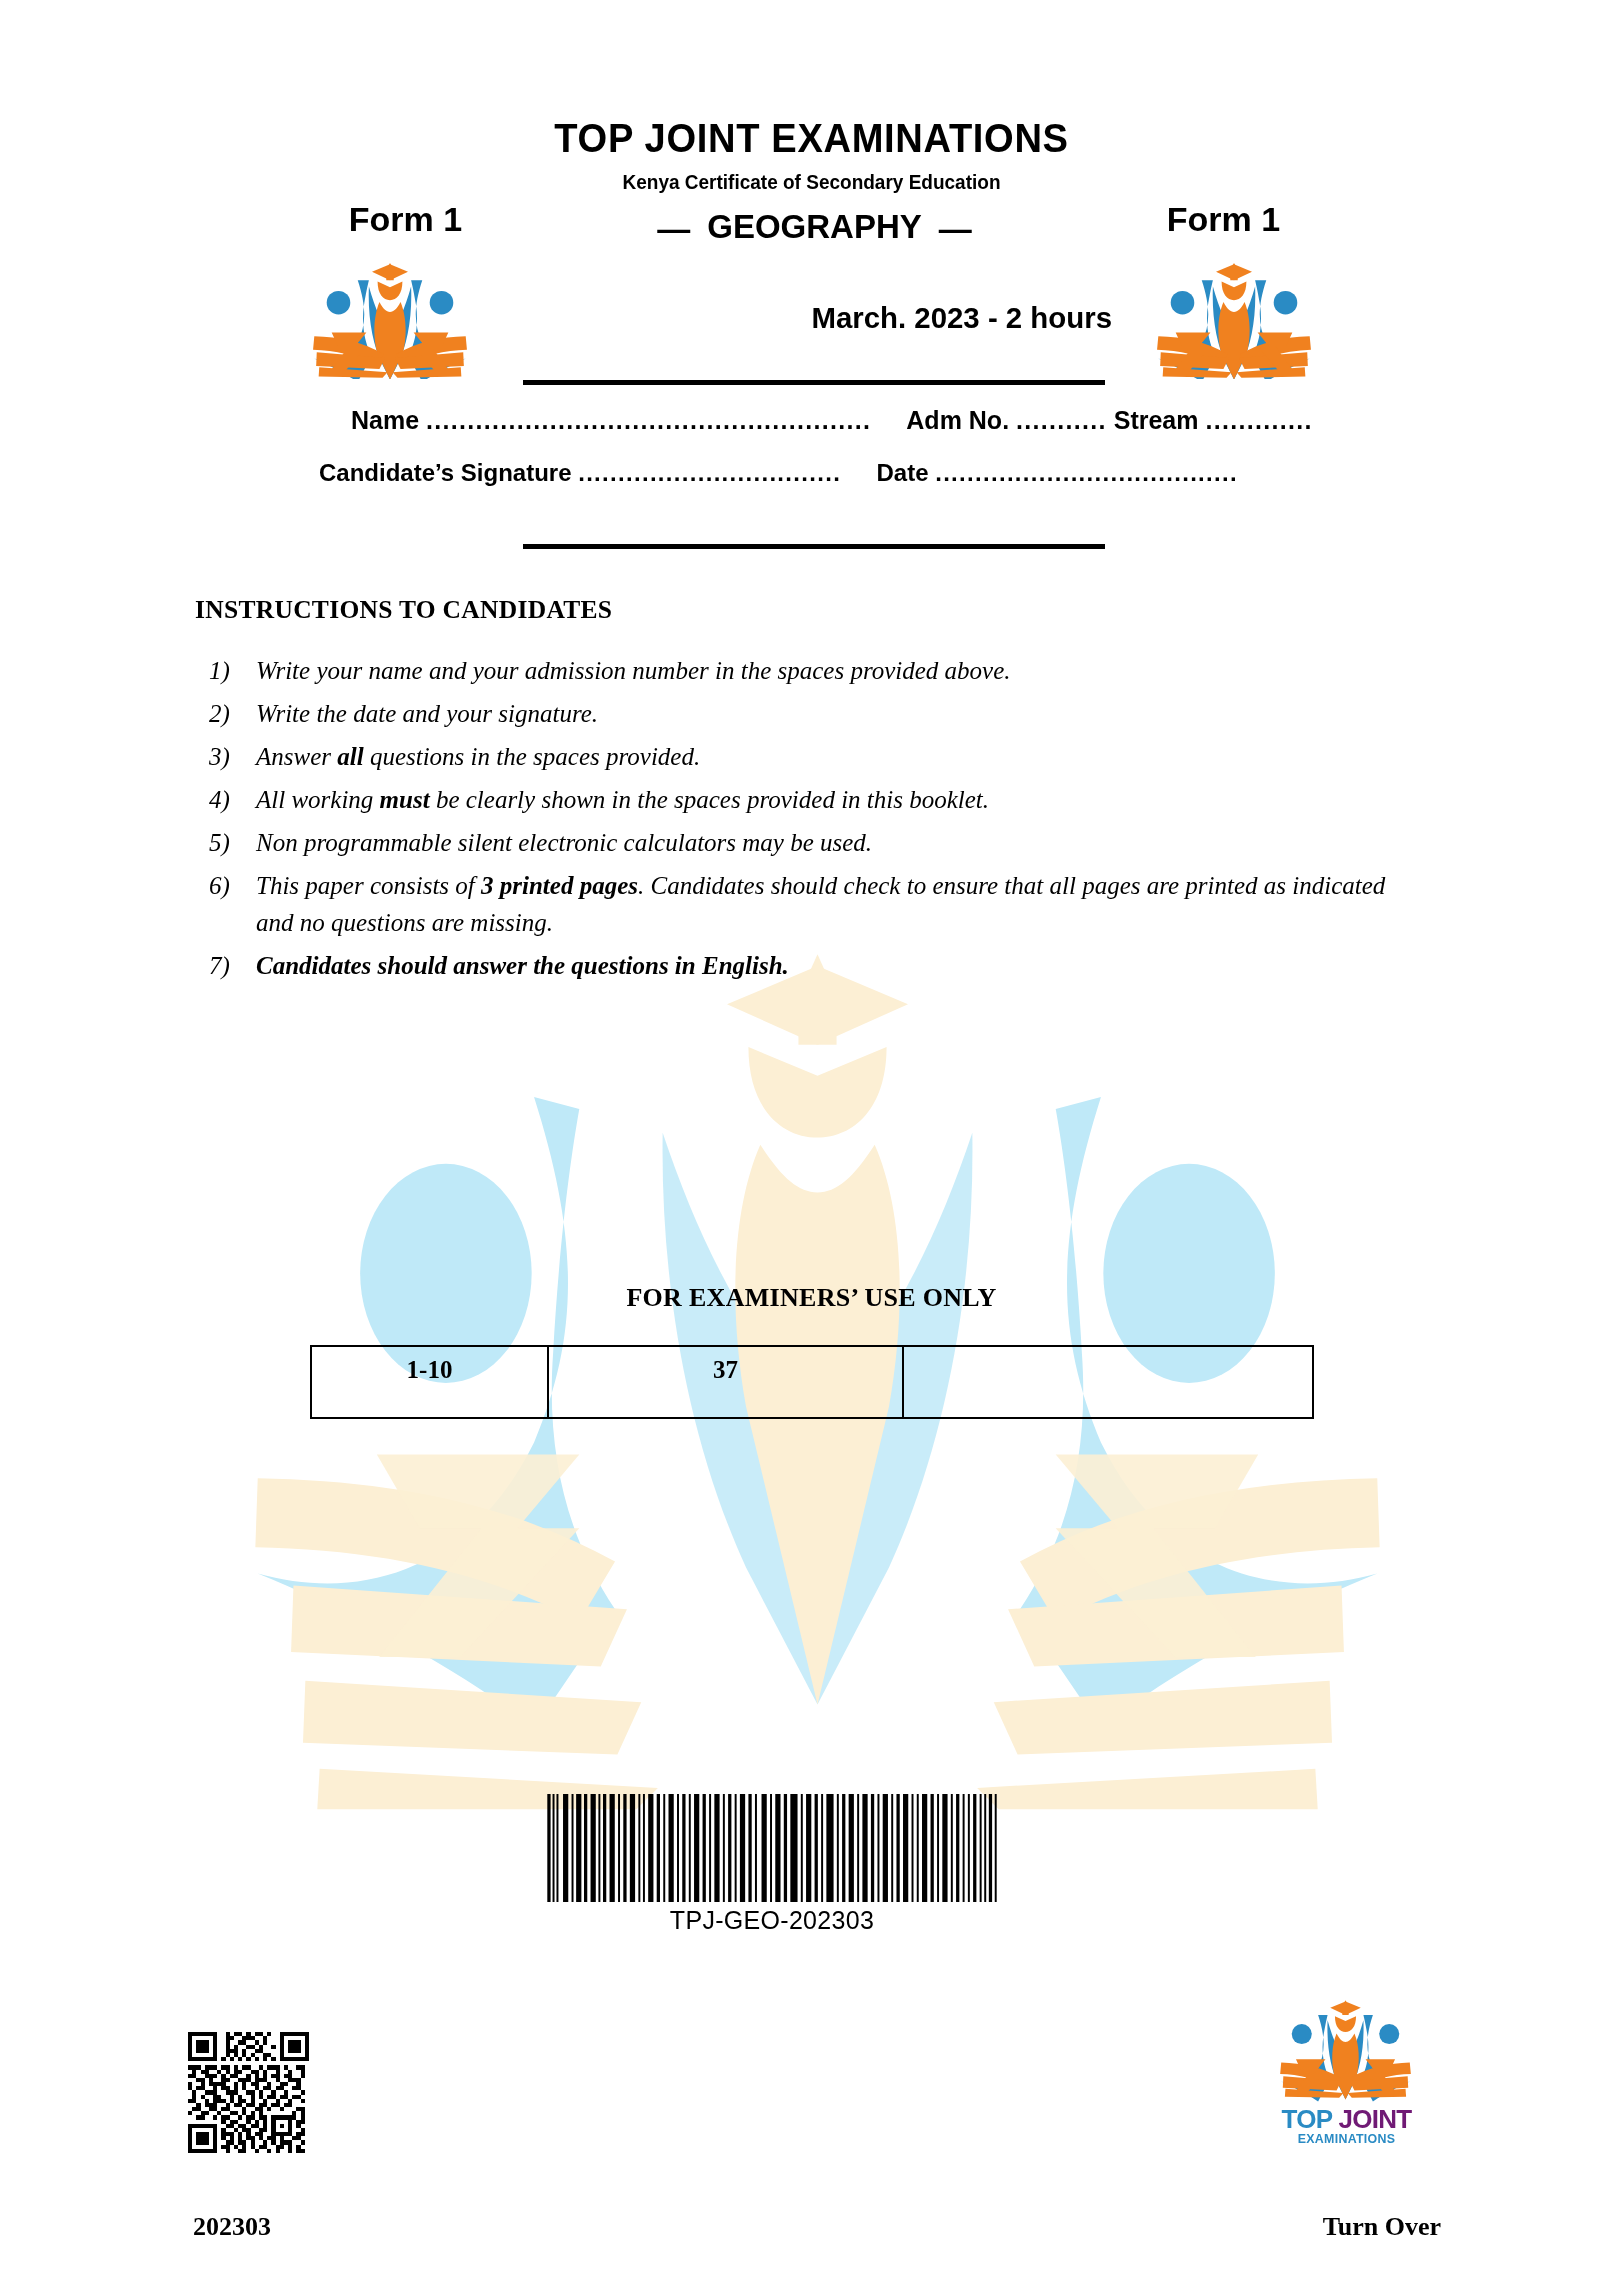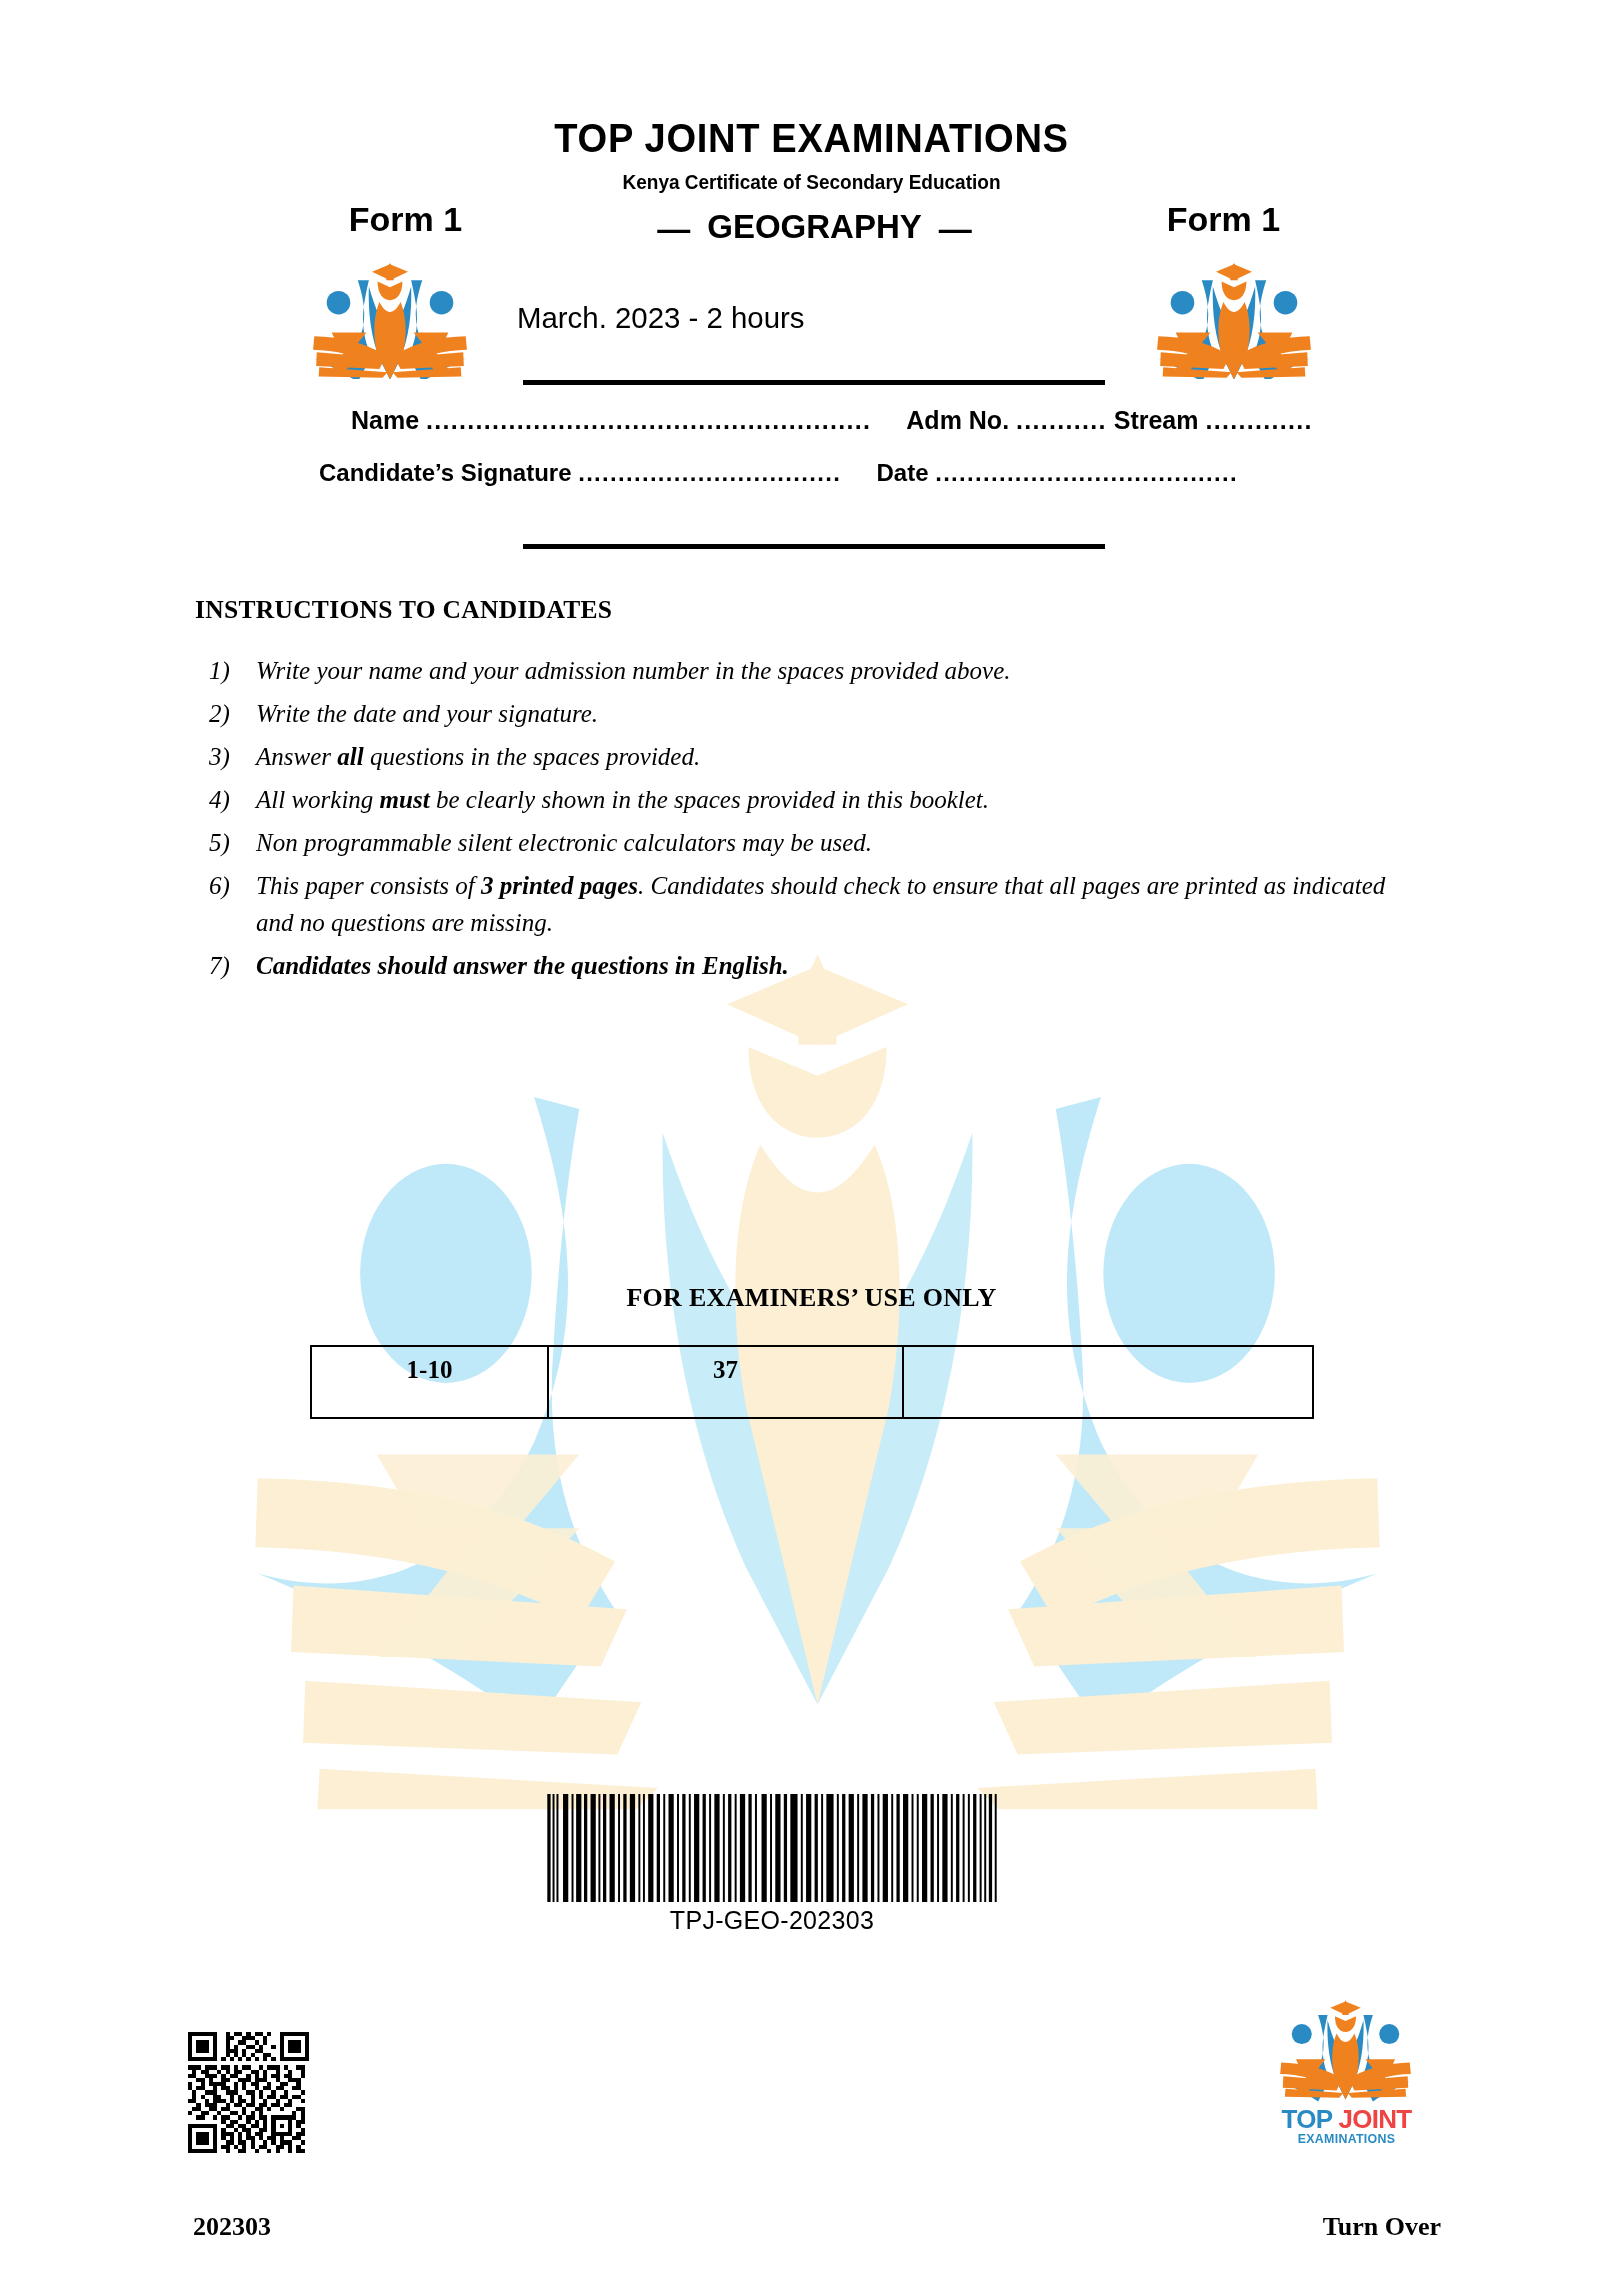--- a/index.html
+++ b/index.html
@@ -52,23 +52,23 @@
   .subject-row{
     position:absolute; left:517px; top:208px; width:595px;
     text-align:center;
     font-family:"Liberation Sans", sans-serif;
     font-weight:bold; font-size:33px;
     white-space:nowrap;
   }
   .subject-row .dash{ display:inline-block; padding:0 17px; vertical-align:middle; }
   .date-row{
     position:absolute; left:517px; top:301px; width:595px;
-    text-align:left;
-    font-family:"Liberation Sans", sans-serif;
-    font-weight:normal; font-size:29.4px;
+    text-align:right;
+    font-family:"Liberation Sans", sans-serif;
+    font-weight:bold; font-size:29.4px;
   }
 
   .logo-left{ position:absolute; left:308px; top:258px; width:164px; height:121px; }
   .logo-right{ position:absolute; left:1152px; top:258px; width:164px; height:121px; }
   .logo-left svg, .logo-right svg{ width:100%; height:100%; display:block; }
 
   .rule{ position:absolute; left:523px; width:582px; height:5.2px; background:#000; }
   #rule-top{ top:380px; }
   #rule-bottom{ top:544px; }
 
@@ -141,21 +141,21 @@
   #footer-logo{ position:absolute; left:1277px; top:1987px; width:137px; height:121px; }
   #footer-logo svg{ width:100%; height:100%; display:block; }
   #footer-logo-text{
     position:absolute; left:1260px; top:2104px; width:173px;
     text-align:center;
     font-family:"Liberation Sans", sans-serif;
     font-weight:bold;
   }
   #footer-logo-text .ln1{ font-size:26px; letter-spacing:-0.7px; }
   #footer-logo-text .ln1 .tp{ color:#2A8BC4; }
-  #footer-logo-text .ln1 .jn{ color:#ef4444; }
+  #footer-logo-text .ln1 .jn{ color:#701a75; }
   #footer-logo-text .ln2{ font-size:12.4px; color:#2A8BC4; letter-spacing:0.3px; margin-top:-2.6px; }
 
   #page-code{
     position:absolute; left:193px; top:2212px;
     font-family:"Liberation Serif", serif;
     font-weight:bold; font-size:26px;
   }
   #turn-over{
     position:absolute; right:182px; top:2212px;
     font-family:"Liberation Serif", serif;

